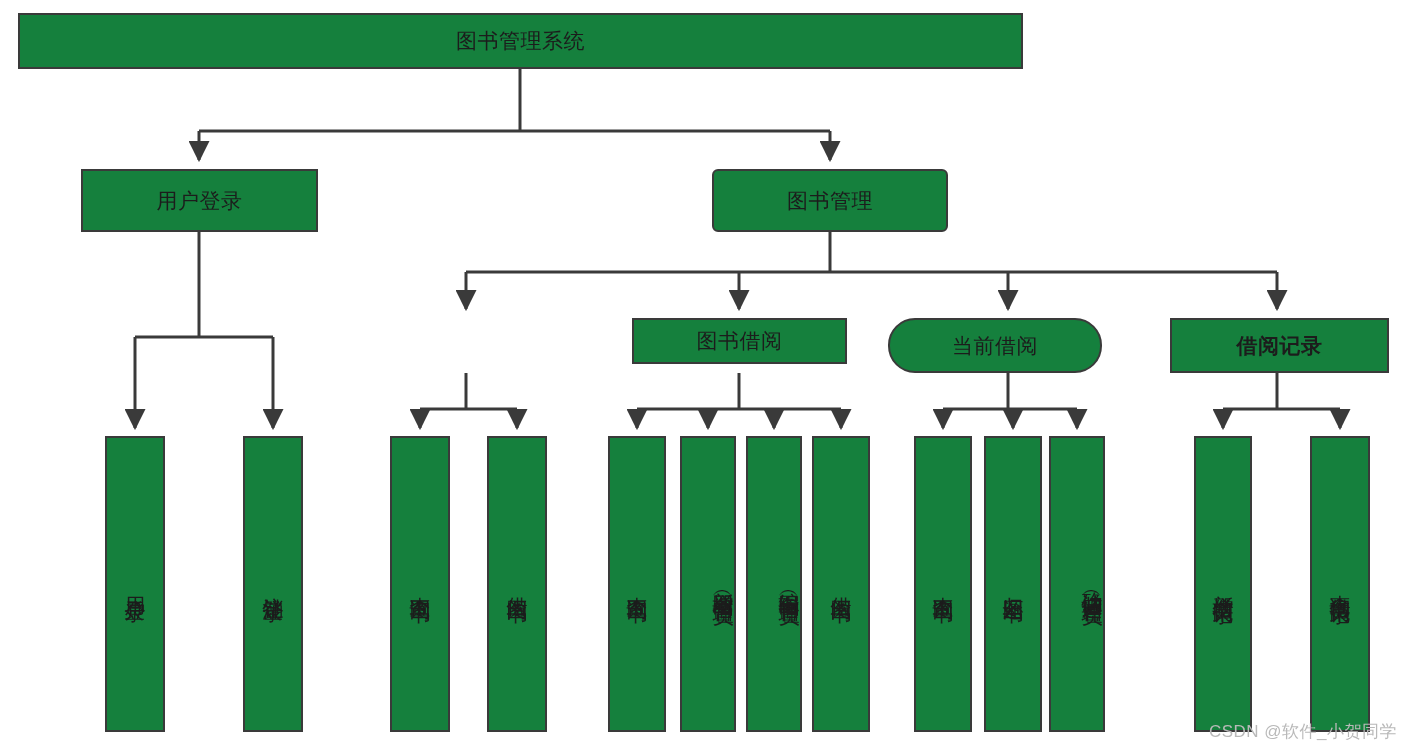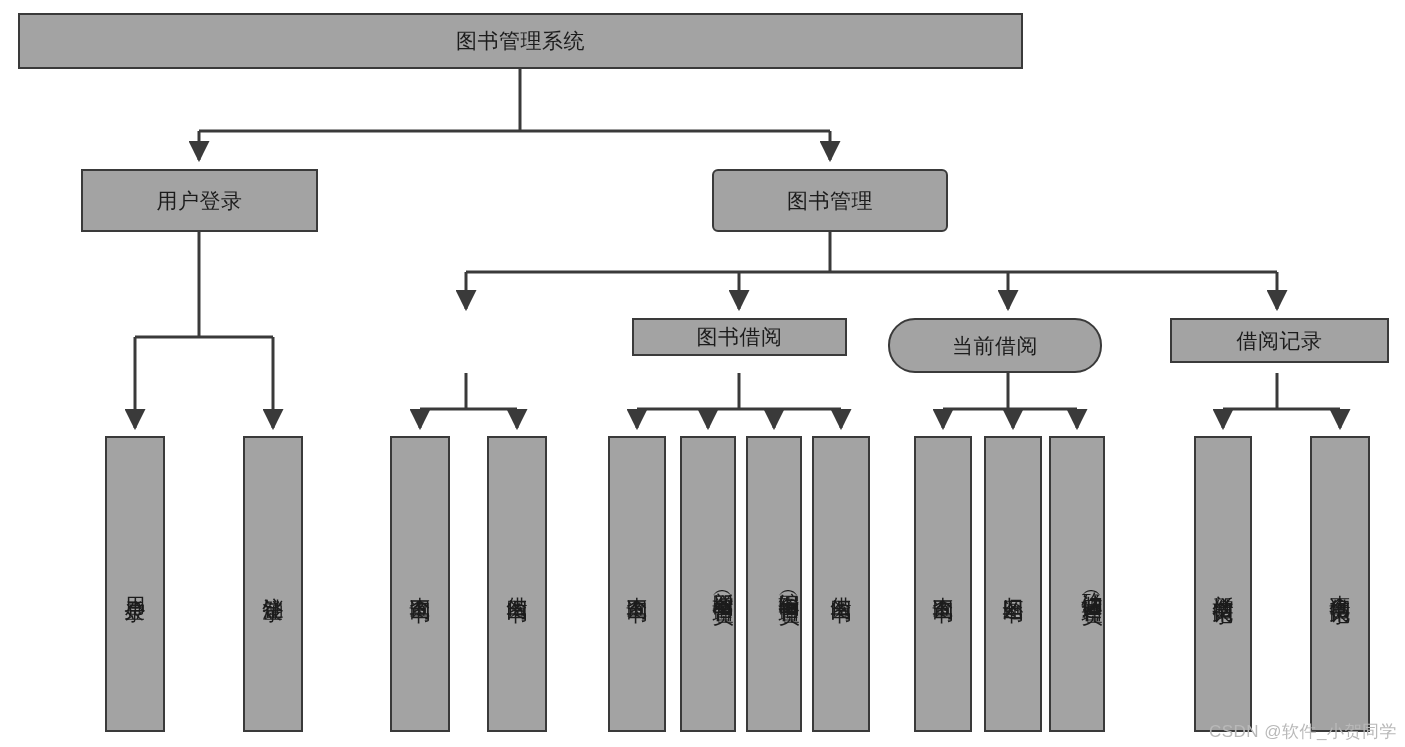--- a/index.html
+++ b/index.html
@@ -23,21 +23,21 @@
     position: absolute;
     top: 0;
     left: 0;
     width: 1405px;
     height: 747px;
   }
   .node-box {
     position: absolute;
     box-sizing: border-box;
     border: 2px solid #3a3a3a;
-    background: #a3a3a3;
+    background: #15803d;
     display: flex;
     align-items: center;
     justify-content: center;
     color: #1c1c1c;
   }
   .node-box.horizontal {
     font-size: 21px;
     line-height: 1.2;
     letter-spacing: 0.5px;
   }
@@ -141,27 +141,27 @@
     <span>图书管理系统</span>
   </div>
 
   <div class="node-box horizontal" style="left:81px; top:169px; width:237px; height:63px;">
     <span>用户登录</span>
   </div>
   <div class="node-box horizontal" style="left:712px; top:169px; width:236px; height:63px;border-radius:6px;">
     <span>图书管理</span>
   </div>
 
-  <div class="node-box horizontal" style="left:632px; top:318px; width:215px; height:38px;">
+  <div class="node-box horizontal" style="left:632px; top:318px; width:215px; height:46px;">
     <span>图书借阅</span>
   </div>
   <div class="node-box horizontal" style="left:888px; top:318px; width:214px; height:55px;border-radius:27px;">
     <span>当前借阅</span>
   </div>
-  <div class="node-box horizontal" style="left:1170px; top:318px; width:219px; height:45px;">
+  <div class="node-box horizontal" style="left:1170px; top:318px; width:219px; height:55px;font-weight:bold;">
     <span>借阅记录</span>
   </div>
 
   <div class="node-box vertical" style="left:105px; top:436px; width:60px; height:296px;">
     <span class="vlabel">用户登录</span>
   </div>
   <div class="node-box vertical" style="left:243px; top:436px; width:60px; height:296px;">
     <span class="vlabel">注销登录</span>
   </div>
   <div class="node-box vertical" style="left:390px; top:436px; width:60px; height:296px;">

